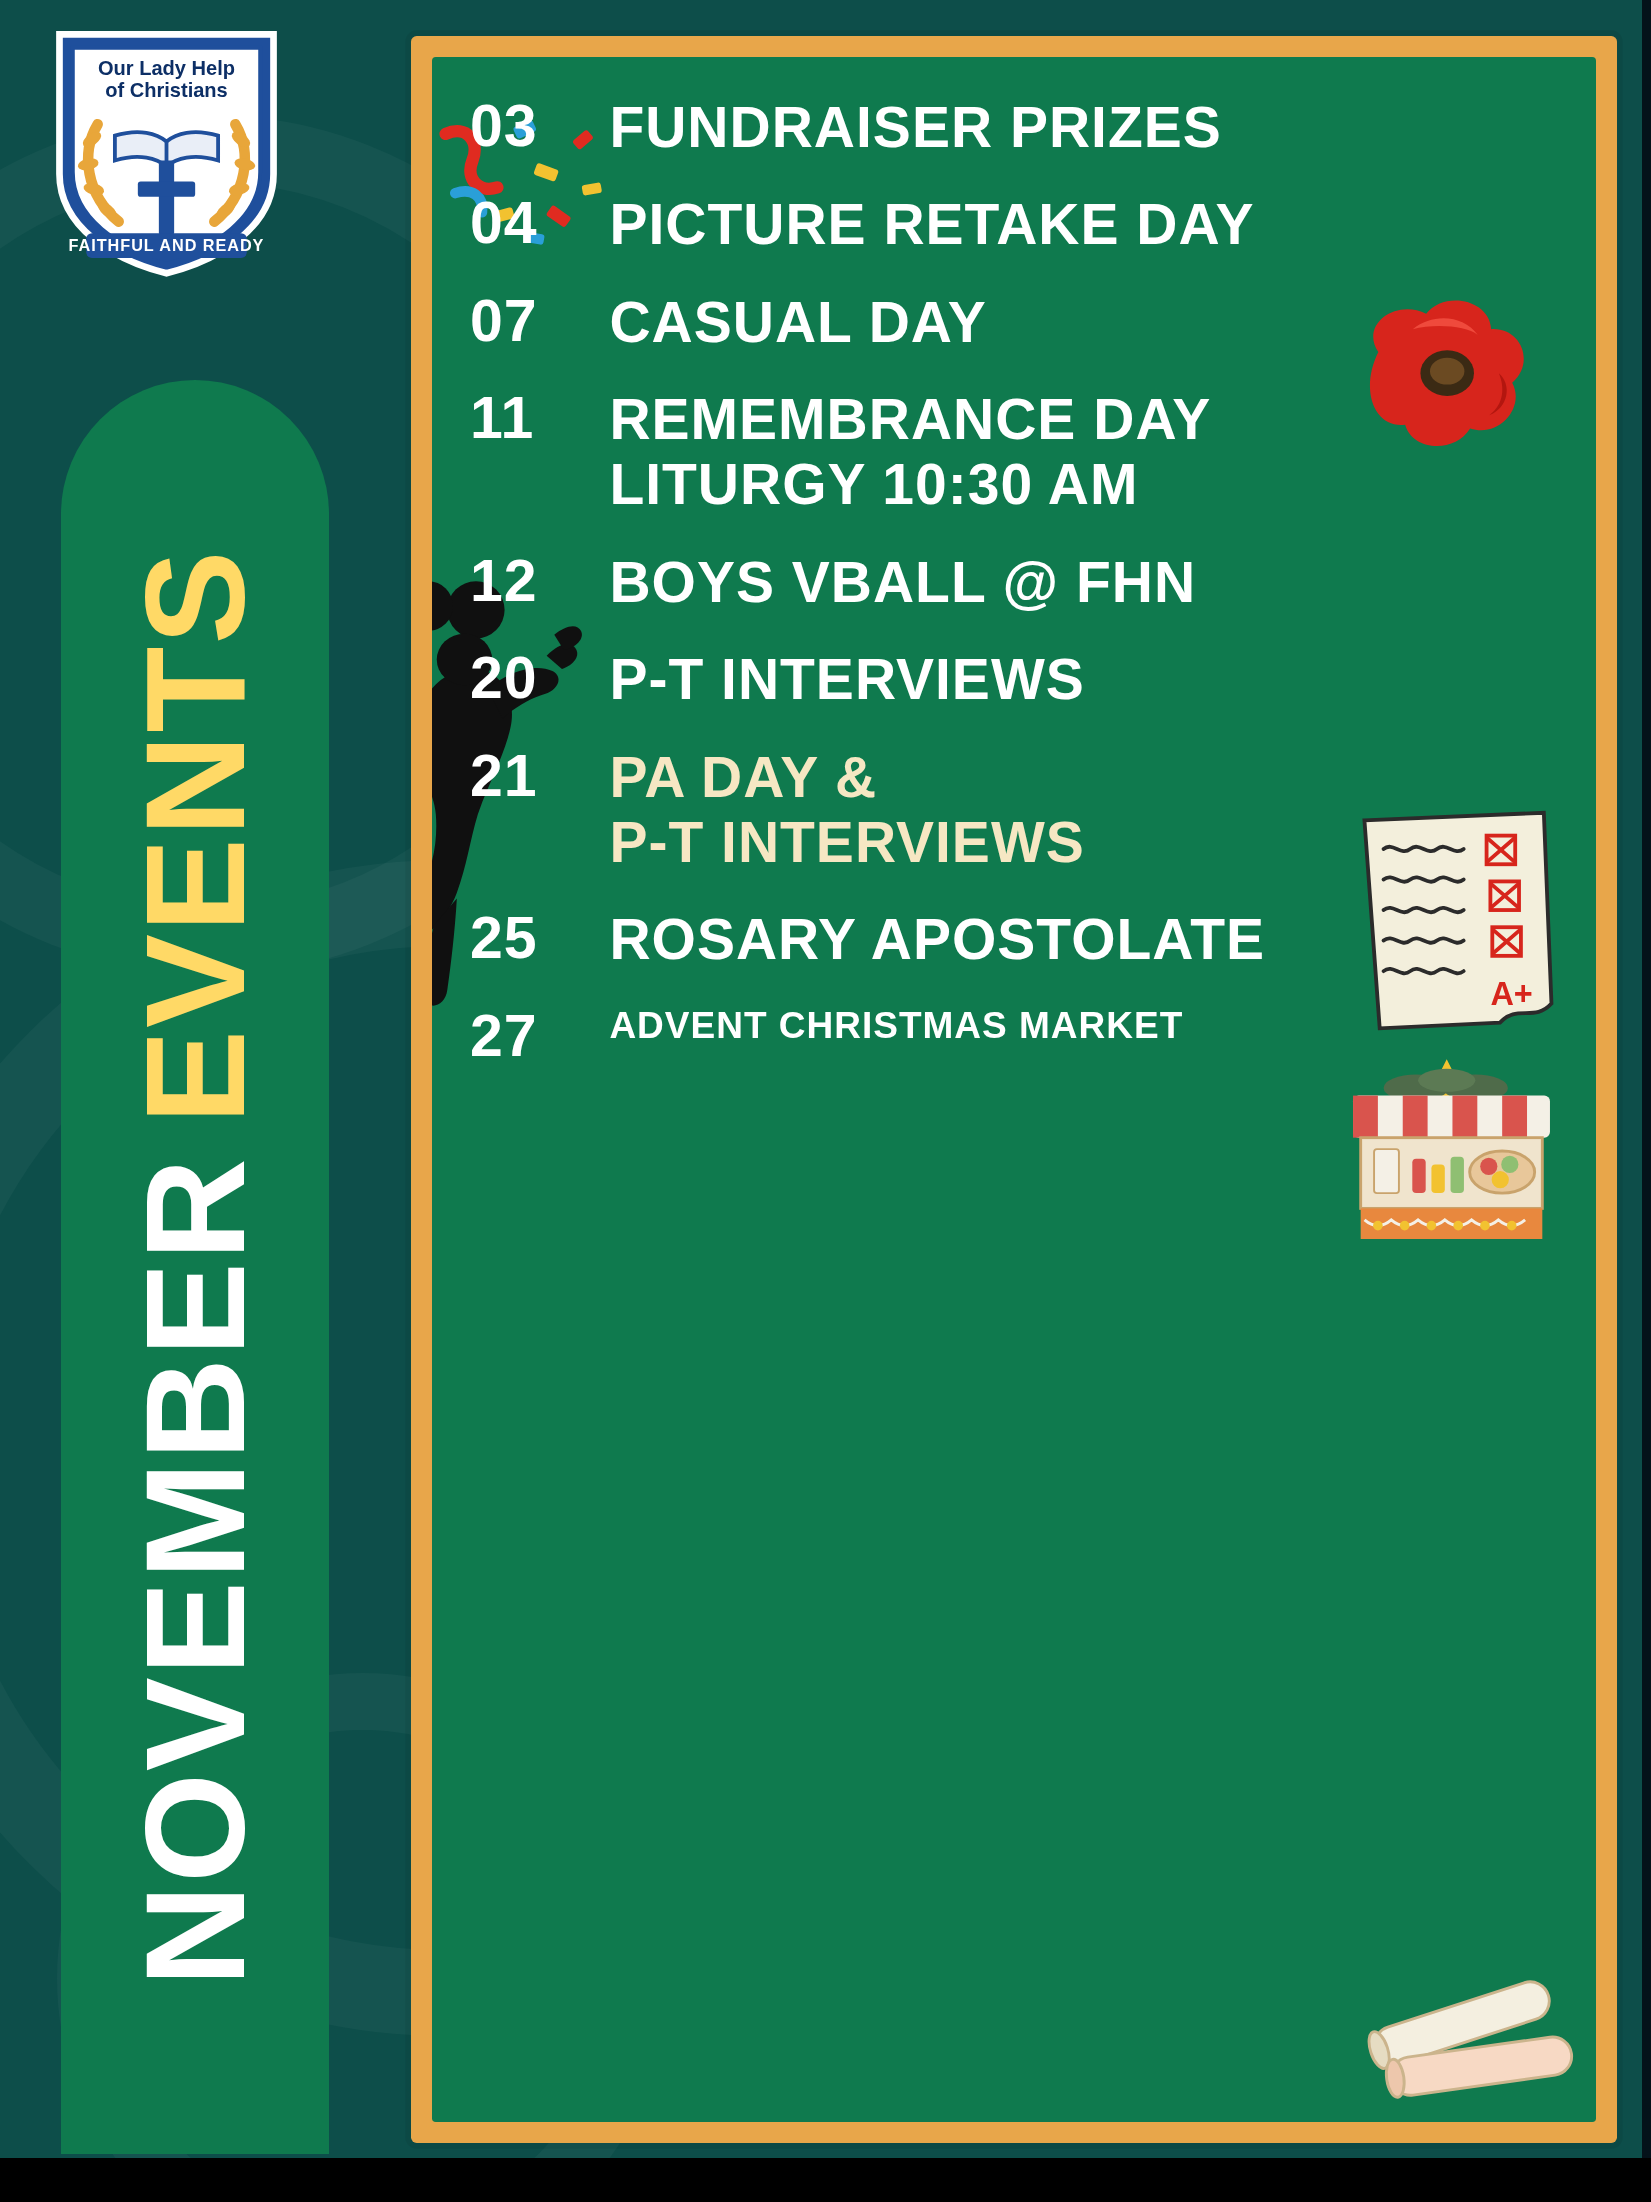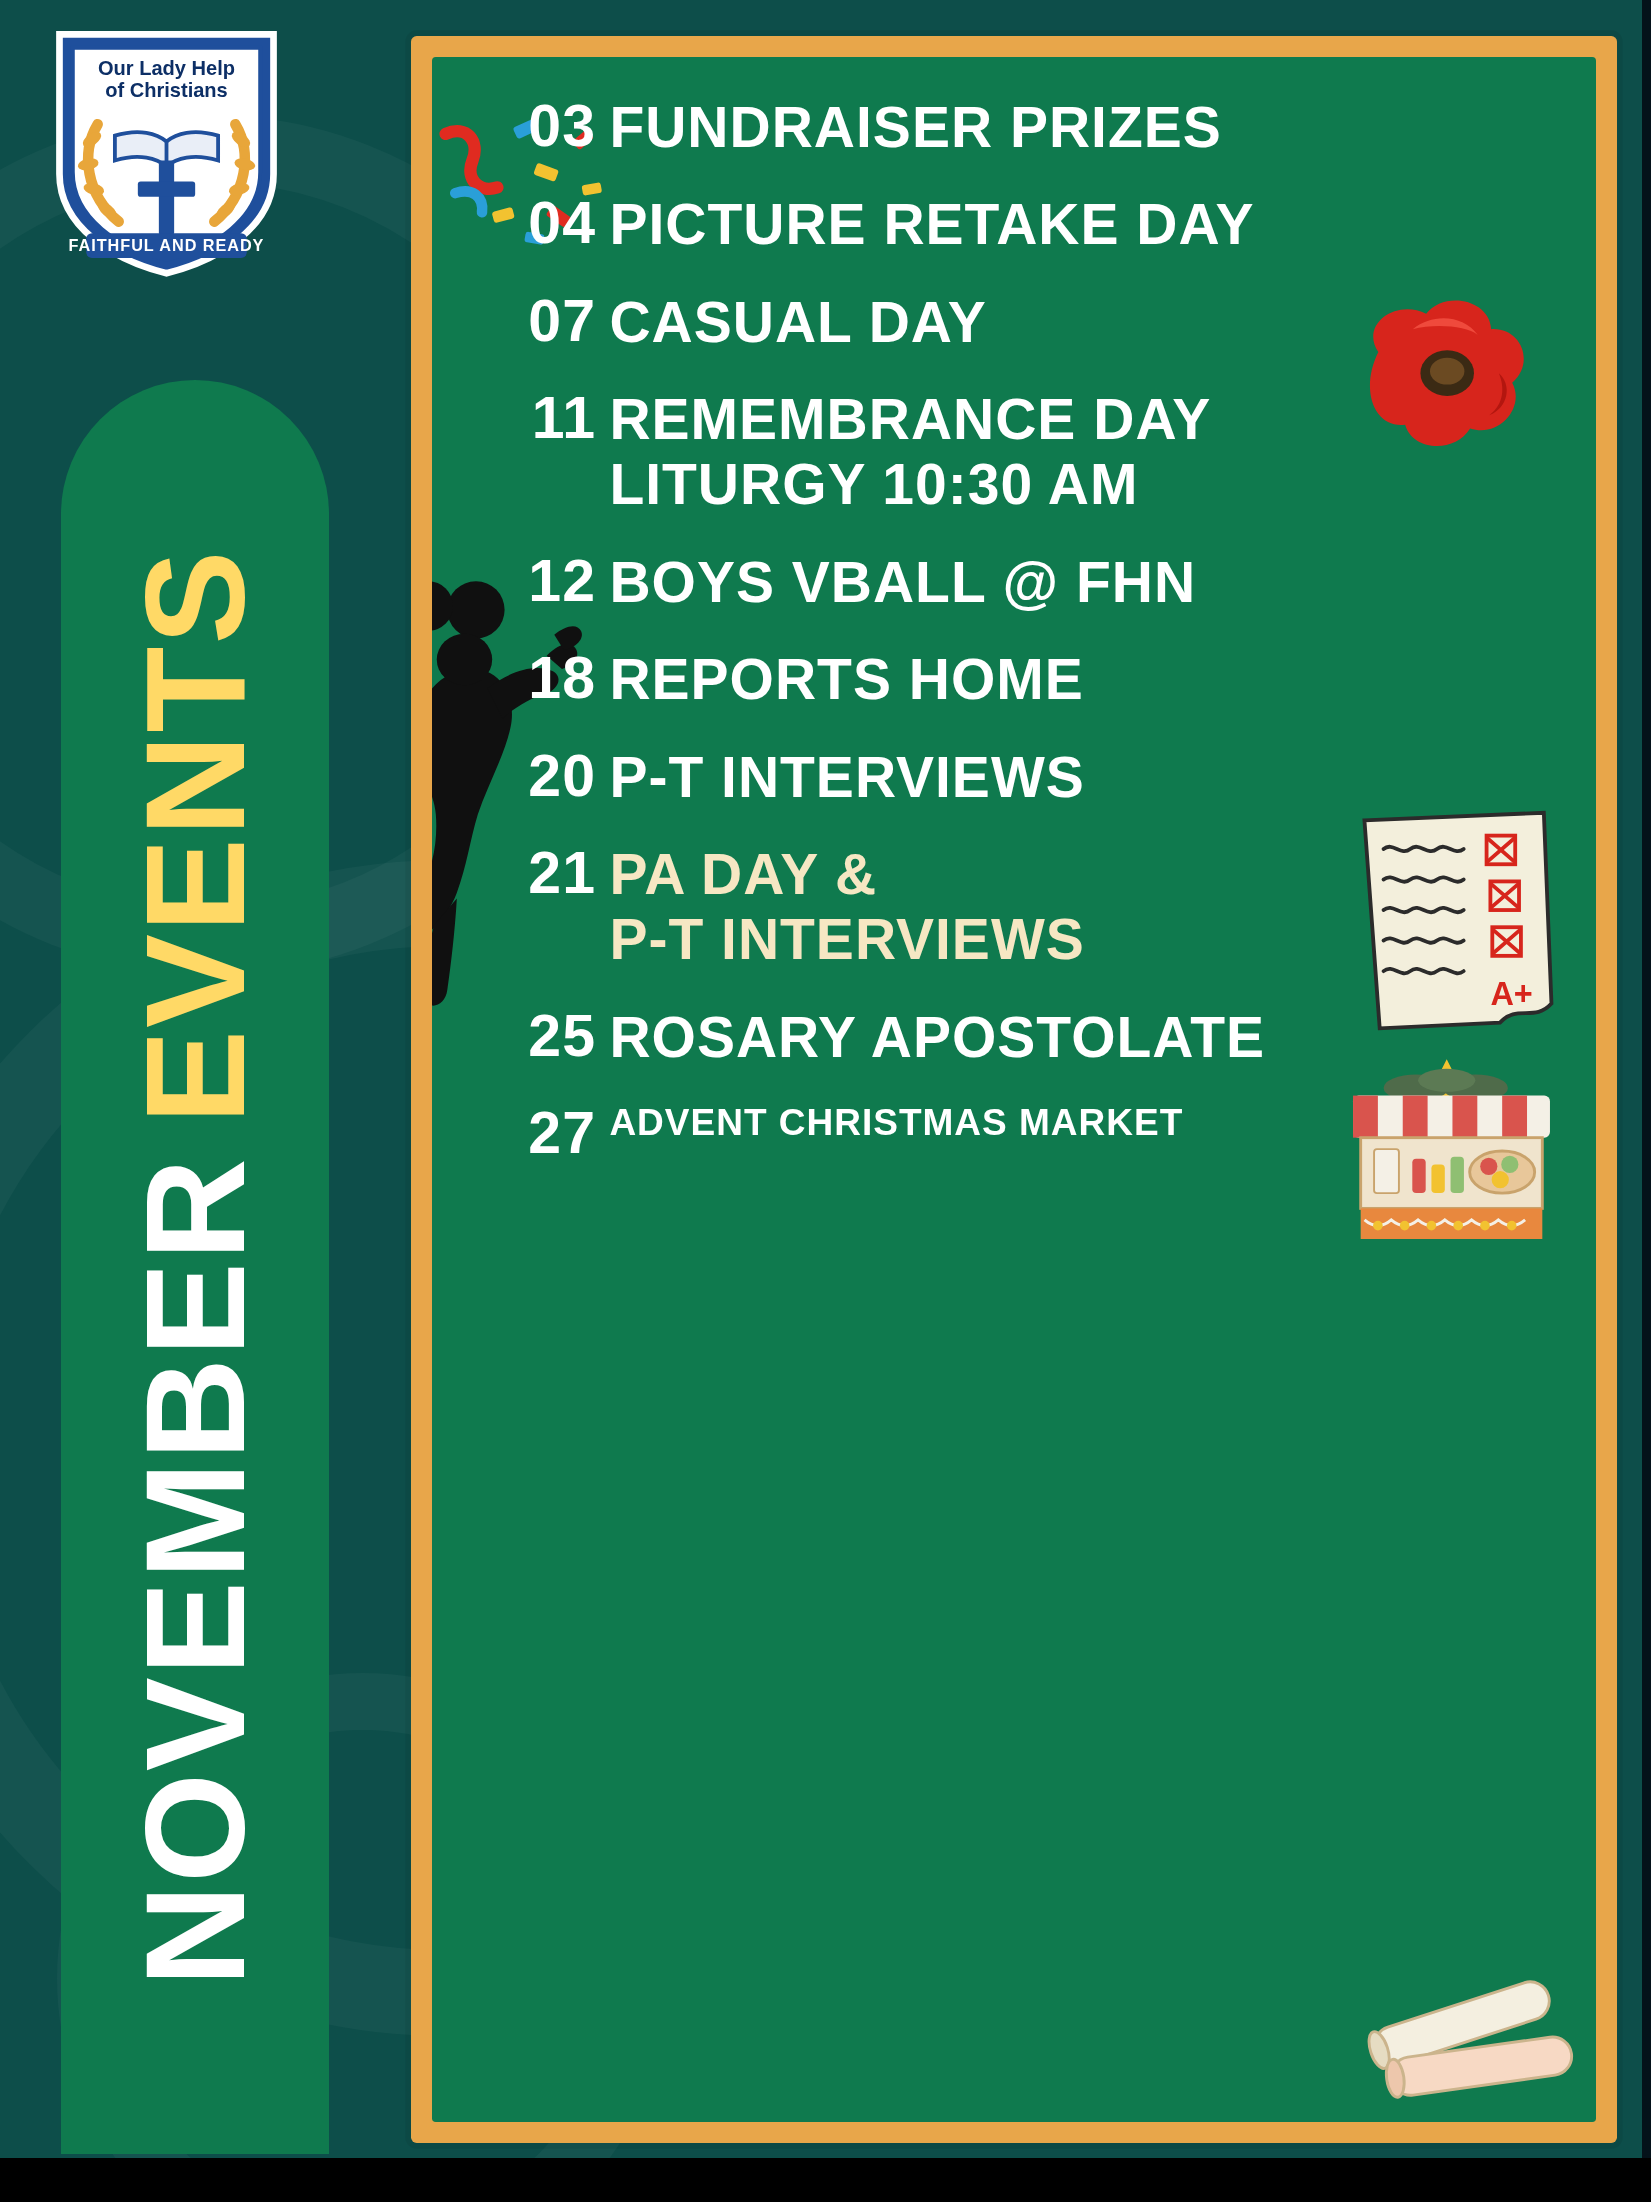--- a/index.html
+++ b/index.html
@@ -126,21 +126,21 @@
     right: 25px;
   }
   .event-row {
     display: flex;
     align-items: flex-start;
     margin-bottom: 32.5px;
   }
   .ev-date {
     flex: 0 0 auto;
     width: 126px;
-    text-align: right;
+    text-align: left;
     color: #ffffff;
     font-family: "Liberation Sans", sans-serif;
     font-weight: 700;
     font-size: 59px;
     line-height: 1.06;
     letter-spacing: 1px;
   }
   .ev-text {
     flex: 1 1 auto;
     color: #ffffff;
@@ -368,26 +368,20 @@
         </div>
 
         <div class="event-row">
           <div class="ev-date">12</div>
           <div class="ev-text">
             <span>BOYS VBALL @ FHN</span>
           </div>
         </div>
 
 
-        <div class="event-row">
-          <div class="ev-date">18</div>
-          <div class="ev-text">
-            <span>REPORTS HOME</span>
-          </div>
-        </div>
 
         <div class="event-row">
           <div class="ev-date">20</div>
           <div class="ev-text">
             <span>P-T INTERVIEWS</span>
           </div>
         </div>
 
         <div class="event-row">
           <div class="ev-date">21</div>

